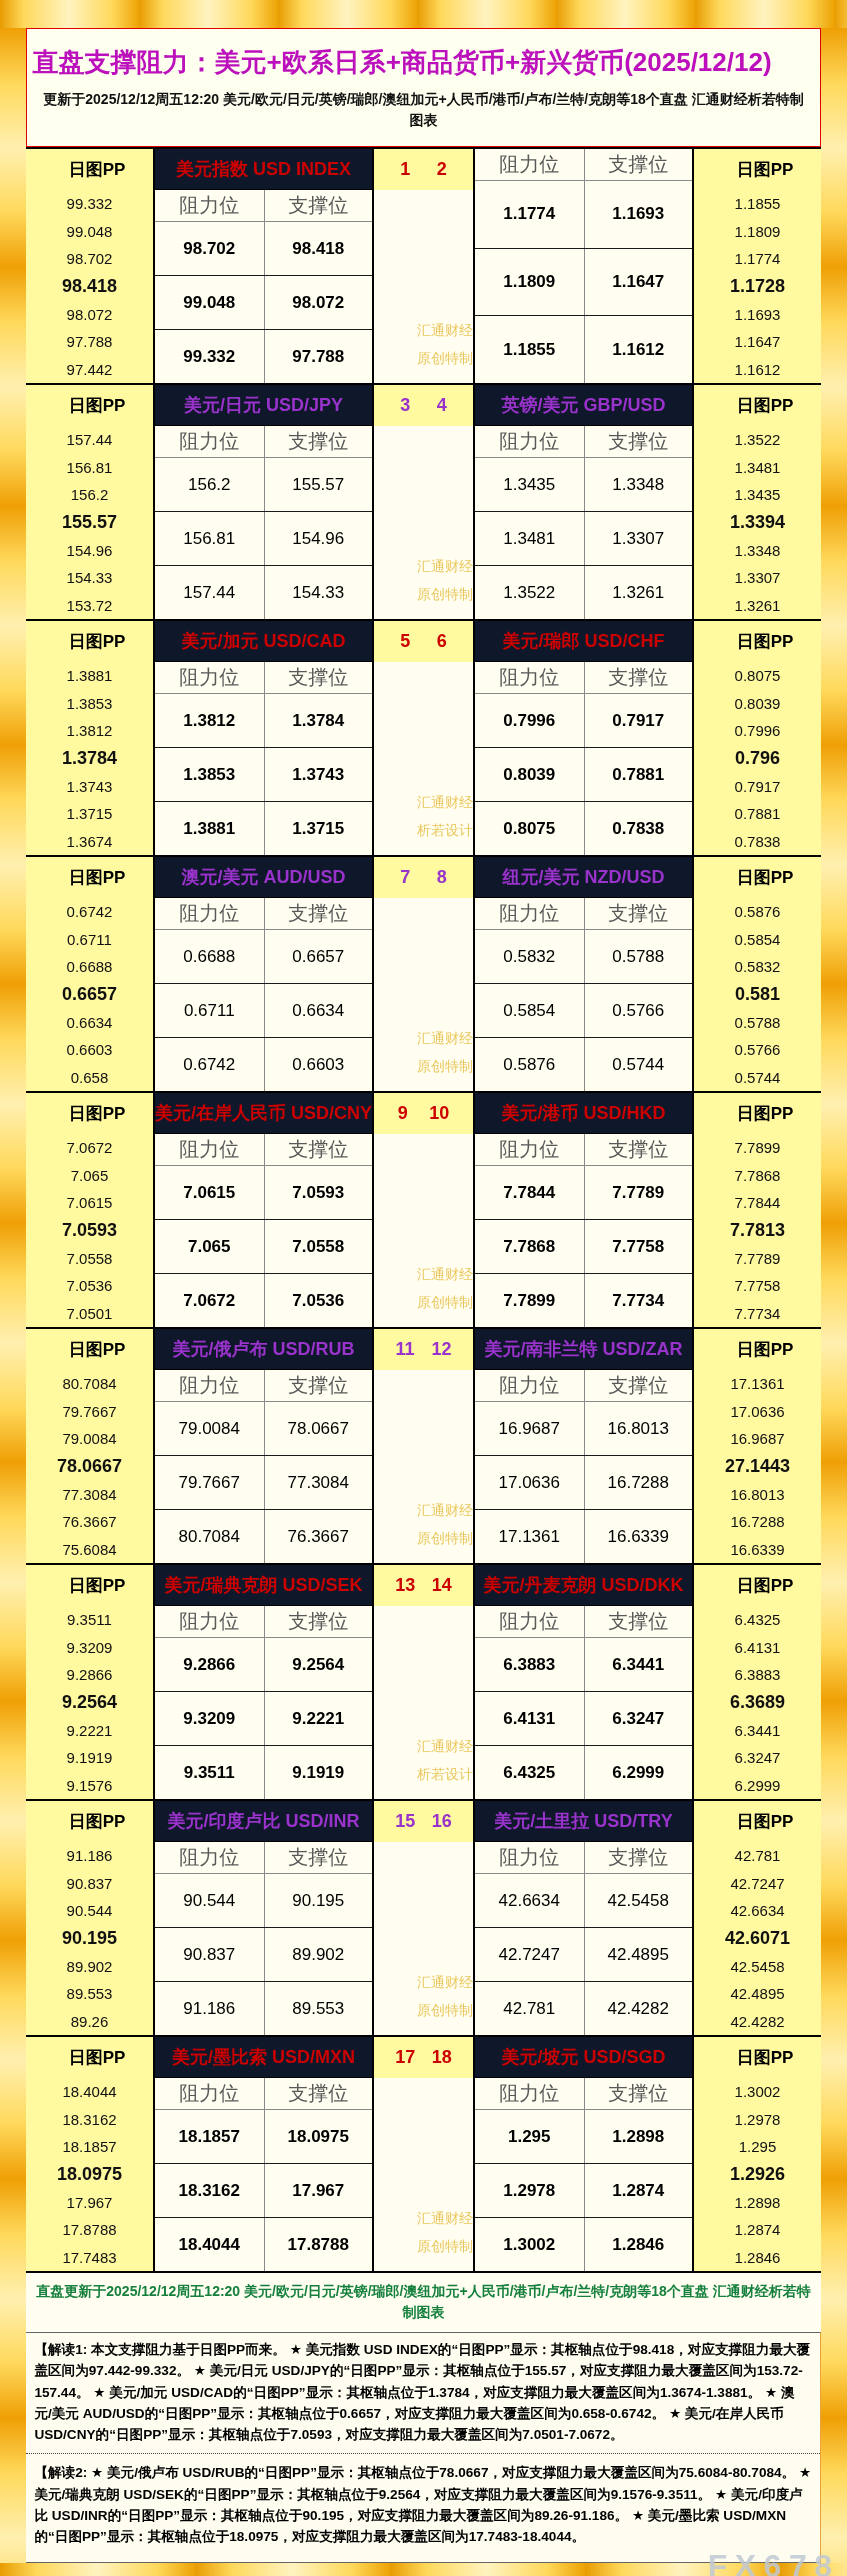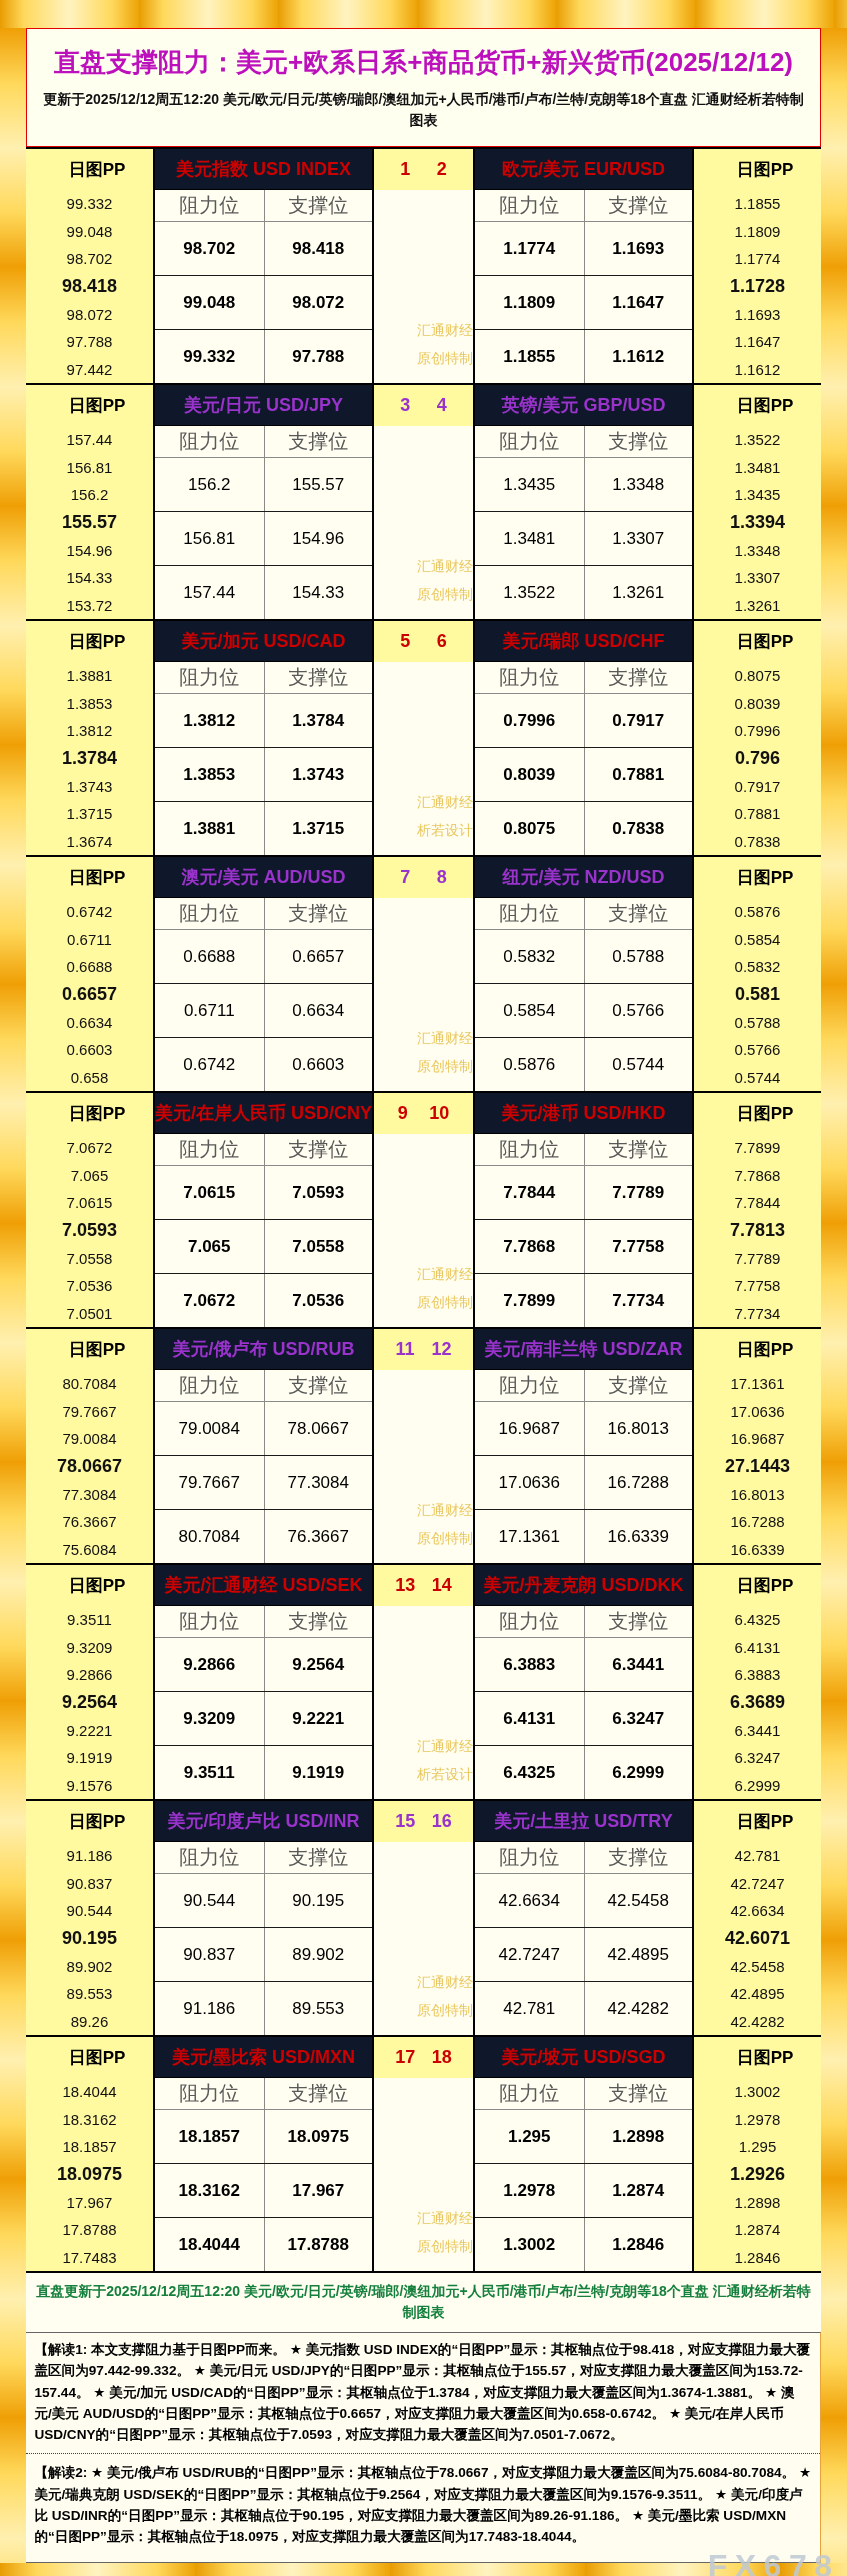--- a/index.html
+++ b/index.html
@@ -34,21 +34,21 @@
   .decor-side.right { right: 0; }
 
   .content { margin: 0 26px; background: #fffef0; }
 
   
   .title-box {
     height: 119px;
     border: 1.9px solid #e00000;
     background: #fffff0;
     display: flex; flex-direction: column;
-    align-items: center; justify-content: center;
+    align-items: flex-start; justify-content: center;
     gap: 9.4px; padding: 3.7px 5.6px;
   }
   .page-title {
     color: #bb10bb; font-size: 26px; font-weight: bold;
     text-align: center; letter-spacing: 0;
   }
   .page-subtitle {
     color: #111; font-size: 14px; font-weight: 600;
     text-align: center; line-height: 1.45; padding: 0 7.5px;
   }
@@ -206,21 +206,20 @@
       <div class="mid-nums">
         <span class="num-left">1</span>
         <span class="num-right">2</span>
       </div>
       <div class="watermark">
         <div class="wm1">汇通财经</div>
         <div class="wm2">原创特制</div>
       </div>
     </div>
     <div class="pair pair-right">
-      <div class="pair-head">欧元/美元 EUR/USD</div>
       <div class="rs-head-row">
         <div class="rs-head">阻力位</div>
         <div class="rs-head">支撑位</div>
       </div>
     <div class="rs-row">
               <div class="val">1.1774</div>
               <div class="val sep">1.1693</div>
             </div>
             <div class="rs-row">
               <div class="val">1.1809</div>
@@ -603,21 +602,21 @@
       <div class="pp-head">日图PP</div>
     <div class="pp-val">9.3511</div>
             <div class="pp-val">9.3209</div>
             <div class="pp-val">9.2866</div>
             <div class="pp-val pivot">9.2564</div>
             <div class="pp-val">9.2221</div>
             <div class="pp-val">9.1919</div>
             <div class="pp-val">9.1576</div>
           </div>
     <div class="pair pair-left">
-      <div class="pair-head">美元/汇通财经 USD/SEK</div>
+      <div class="pair-head">美元/瑞典克朗 USD/SEK</div>
       <div class="rs-head-row">
         <div class="rs-head">阻力位</div>
         <div class="rs-head">支撑位</div>
       </div>
     <div class="rs-row">
               <div class="val">9.2866</div>
               <div class="val sep">9.2564</div>
             </div>
             <div class="rs-row">
               <div class="val">9.3209</div>

